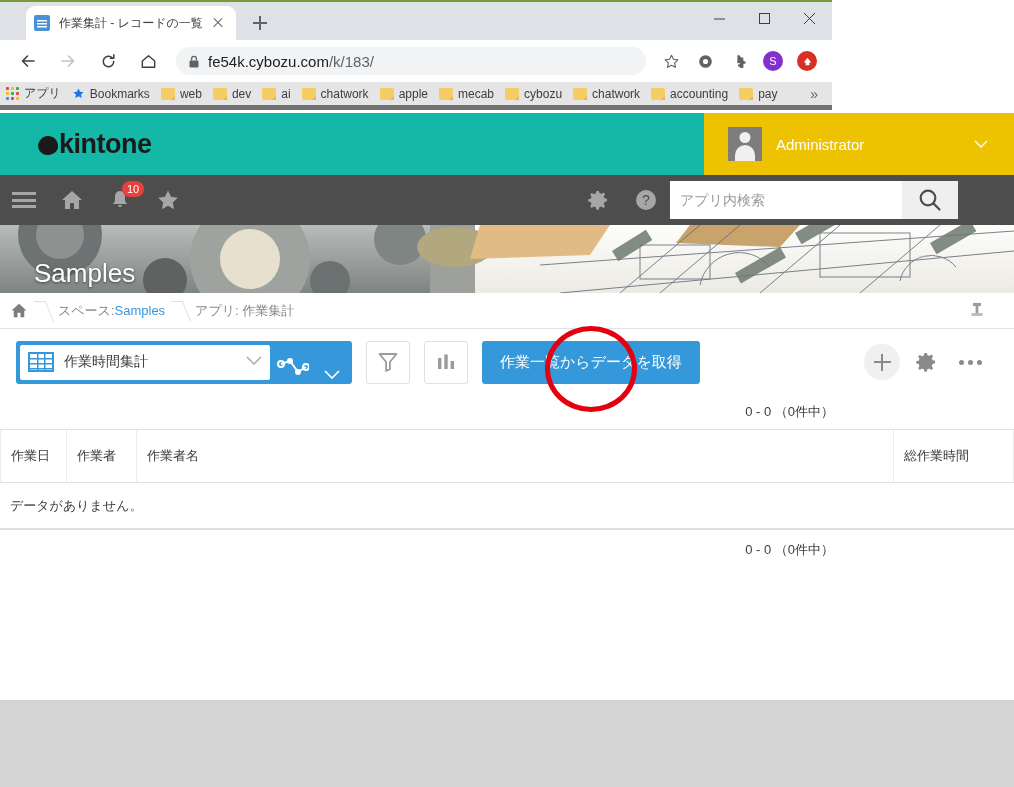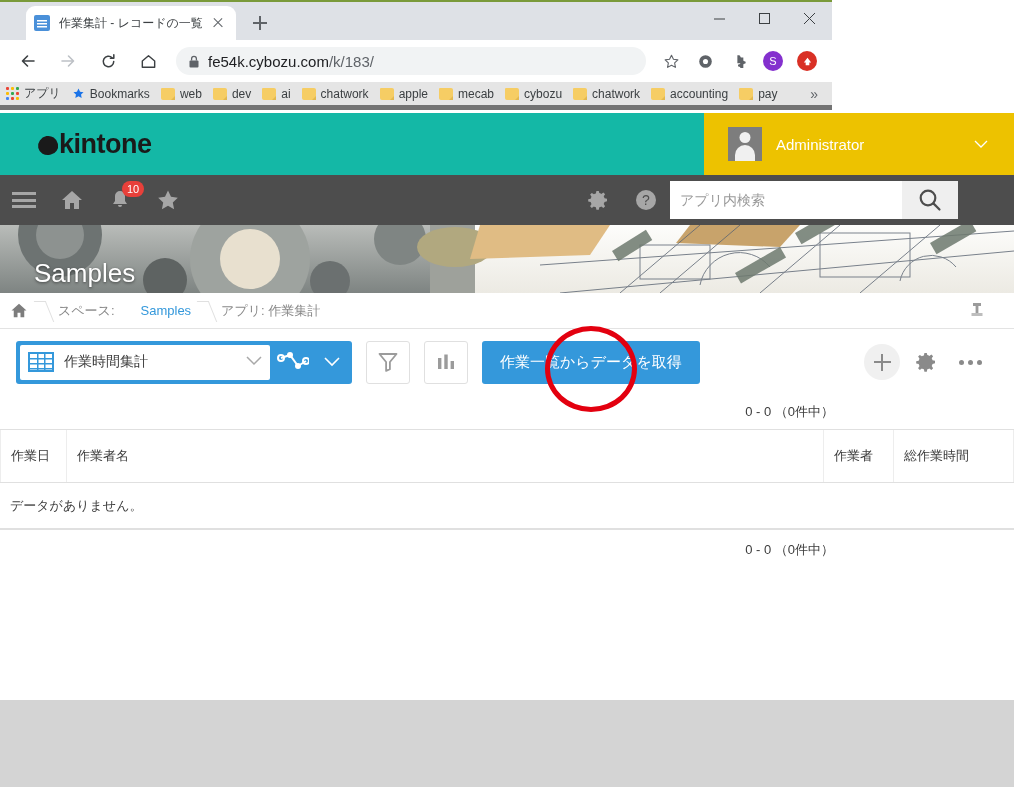--- a/index.html
+++ b/index.html
@@ -170,36 +170,36 @@
   .banner-title {
     position:absolute; left:34px; bottom:4px; font-size:26px; color:#fff;
     text-shadow: 0 1px 3px rgba(0,0,0,.55);
   }
 
   
   .crumbbar {
     height:36px; background:#fff; display:flex; align-items:center;
     border-bottom:1px solid #e3e3e3; position:relative; padding-left:10px;
   }
-  .crumb { display:flex; align-items:center; font-size:13px; color:#888; cursor:pointer;gap:26px; }
+  .crumb { display:flex; align-items:center; font-size:13px; color:#888; cursor:pointer; }
   .crumb .lnk { color:#3498db; }
   .chev {
     width:16px; height:36px; margin:0 7px; position:relative; flex:none;
   }
   .chev::before {
     content:""; position:absolute; left:3px; top:8px; width:11px; height:20px;
     border-right:1px solid #e0e0e0; border-top:1px solid #e0e0e0;
     transform: skewX(22deg);
   }
   .pin { position:absolute; right:30px; top:9px; cursor:pointer; }
 
   
   .apptoolbar { height:66px; display:flex; align-items:center; padding: 0 16px; position:relative; }
   .viewsel {
-    height:43px; background:#3498db; border-radius:3px; display:flex; align-items:center;
+    height:43px; background:#3498db; border-radius:3px; display:flex; align-items:flex-end;
     padding:4px; cursor:pointer;
   }
   .viewsel-inner {
     width:250px; height:35px; background:#fff; border-radius:2px;
     display:flex; align-items:center; padding: 0 8px;
   }
   .tblicon { width:26px; height:20px; border:2px solid #3498db; position:relative; flex:none; }
   .tblicon::before {
     content:""; position:absolute; inset:0;
     background:
@@ -636,22 +636,22 @@
       </div>
     </div>
 
     <div class="countrow">
       <span>0 - 0 （0件中）</span>
     </div>
 
     <div class="rtable">
       <div class="rhead">
         <div class="cell first" style="width:67px">作業日</div>
+        <div class="cell" style="width:70px">作業者</div>
         <div class="cell" style="width:757px">作業者名</div>
-        <div class="cell" style="width:70px">作業者</div>
         <div class="cell" style="width:120px">総作業時間</div>
       </div>
       <div class="rbody">
         <span>データがありません。</span>
       </div>
     </div>
 
     <div class="footcount">
       <span>0 - 0 （0件中）</span>
     </div>

